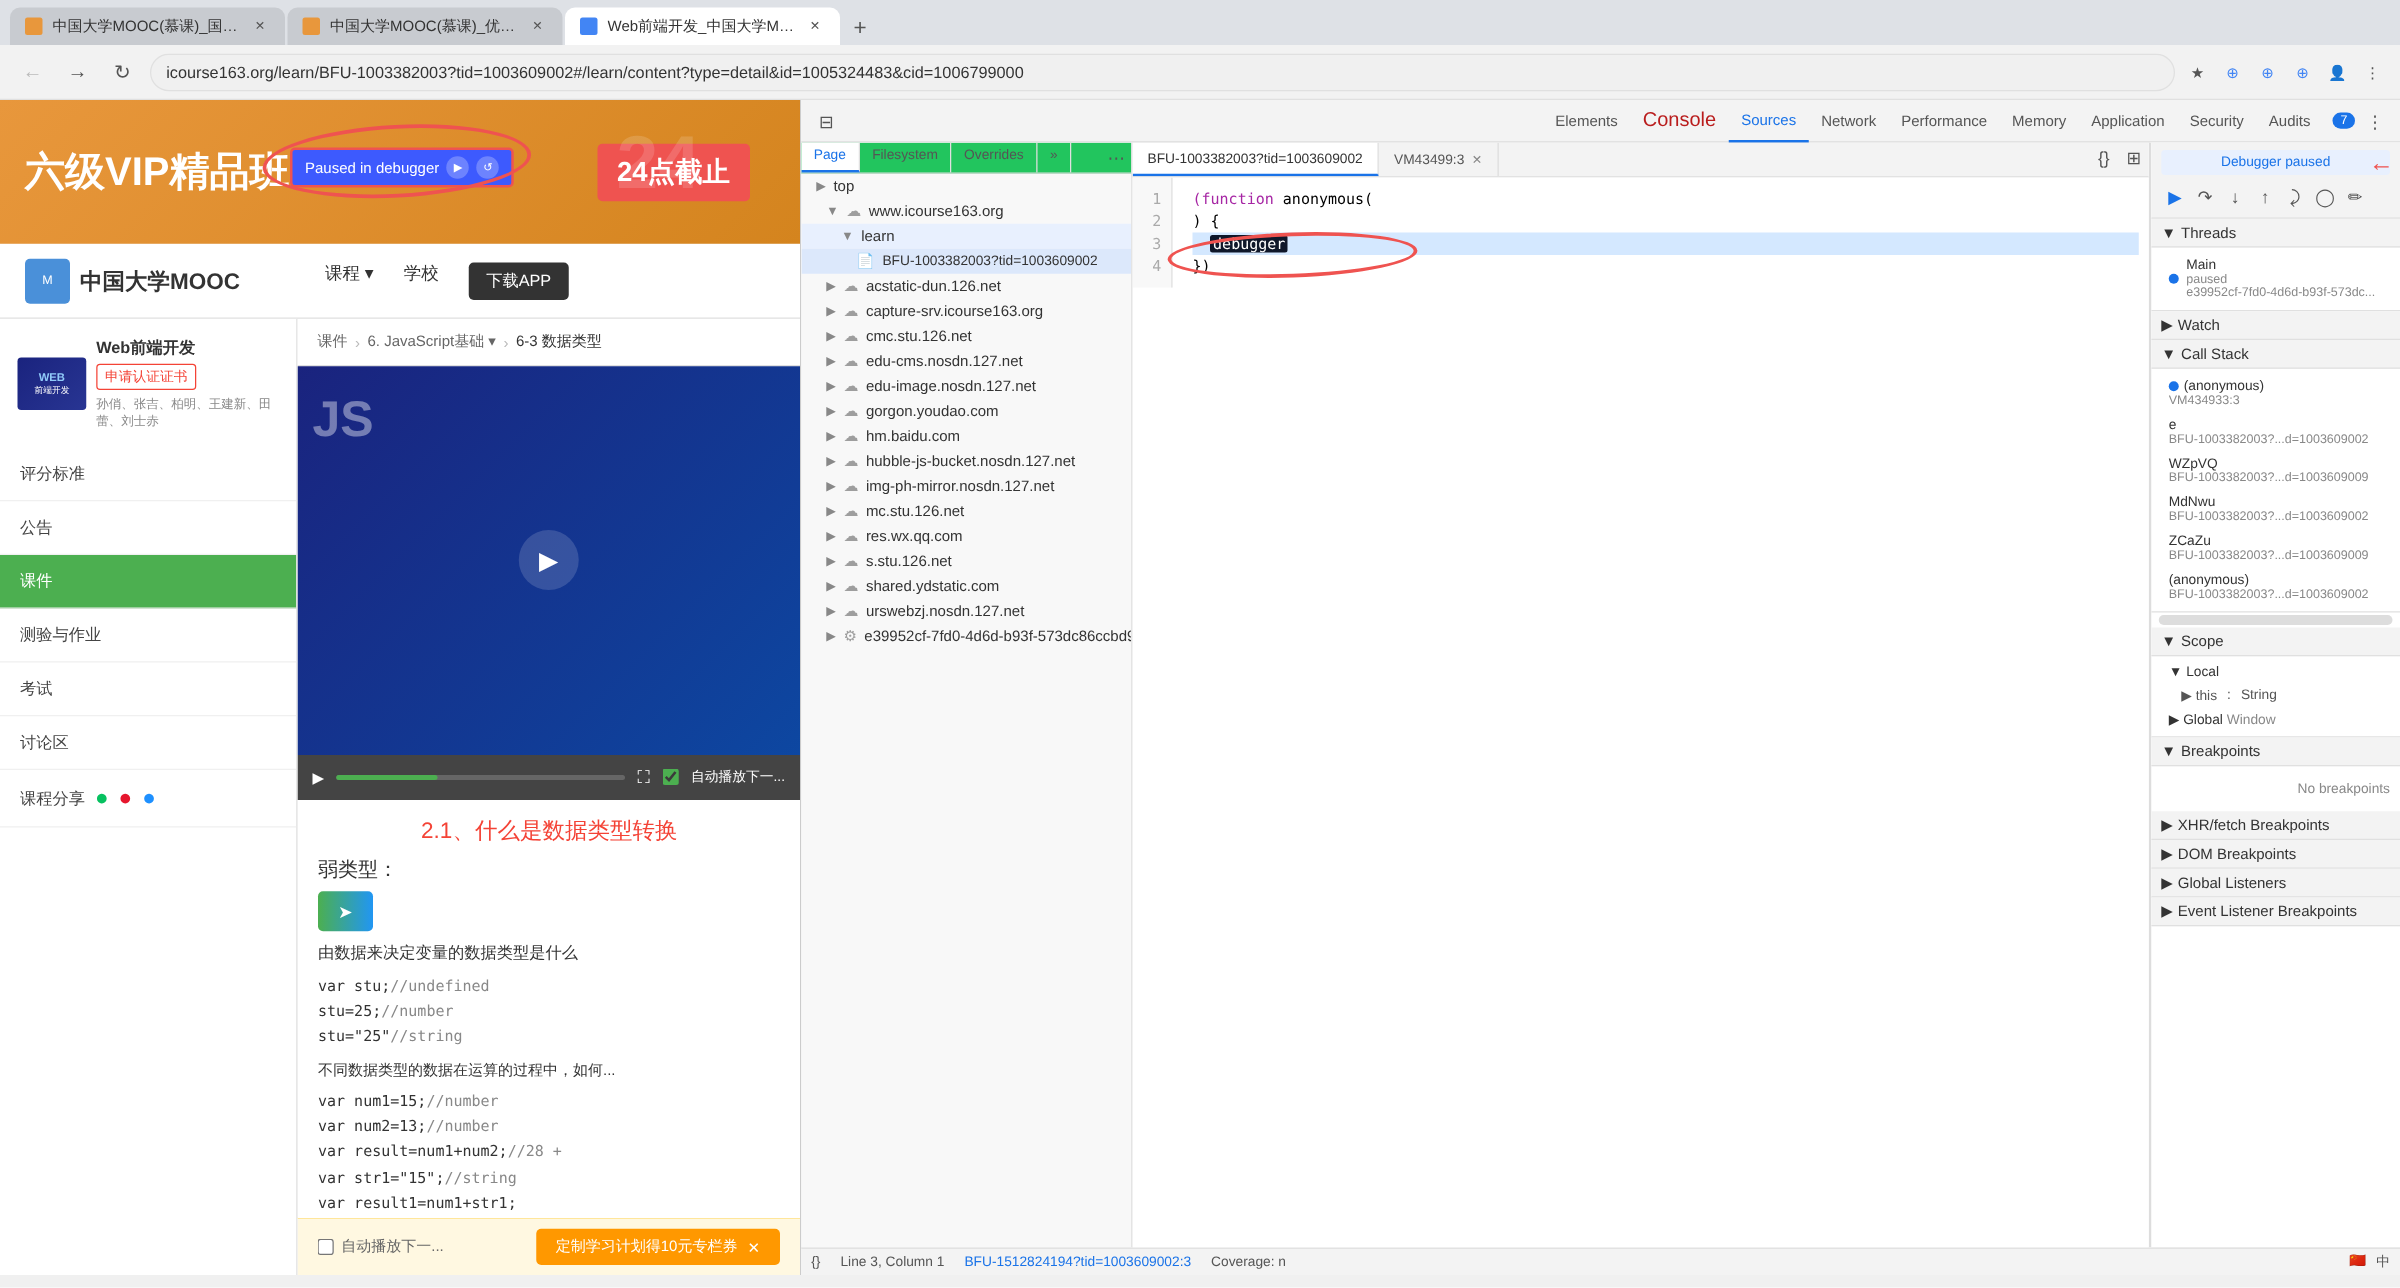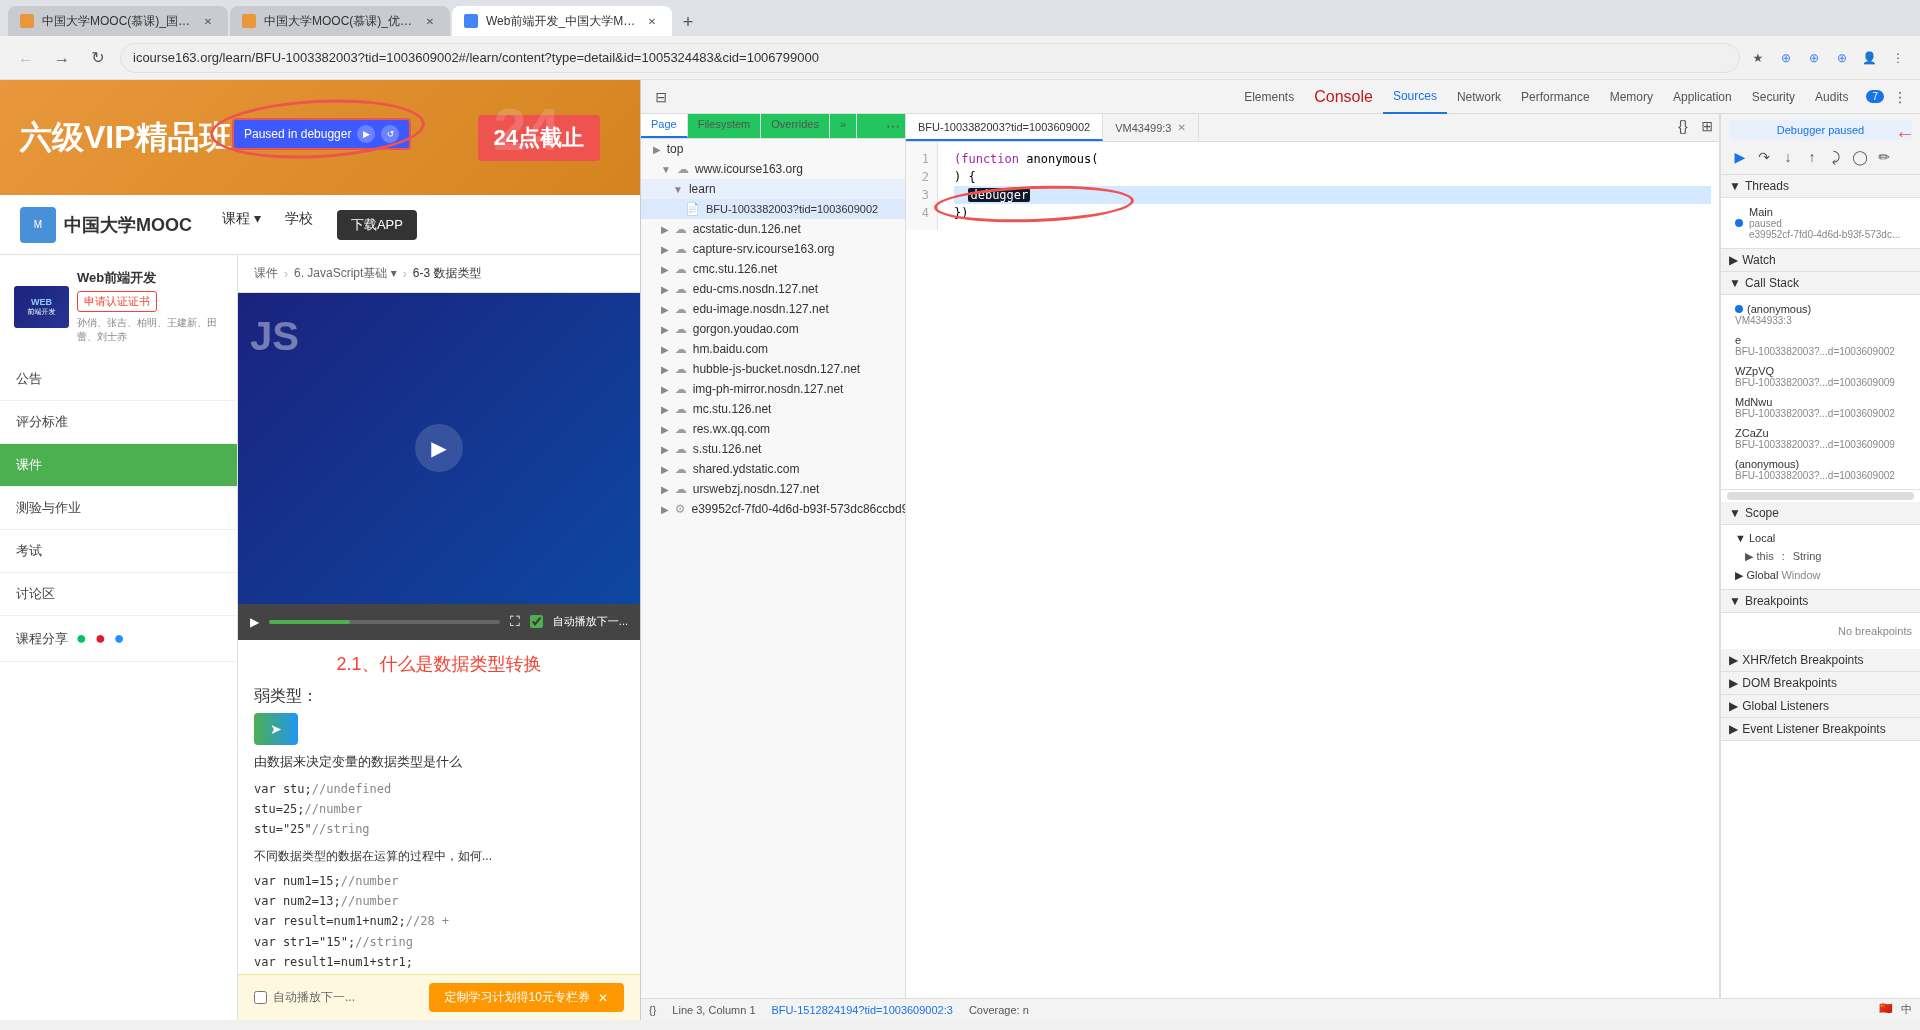--- a/index.html
+++ b/index.html
@@ -23,21 +23,21 @@
     .page-content { width: 640px; display: flex; flex-direction: column; overflow: hidden; background: #f5f5f5; }
 
     
     .banner { background: linear-gradient(135deg, #e8973c 0%, #d4841e 100%); height: 115px; display: flex; align-items: center; padding: 0 20px; position: relative; overflow: hidden; }
 
     
     .mooc-nav { background: white; height: 60px; display: flex; align-items: center; padding: 0 20px; gap: 30px; border-bottom: 1px solid #e0e0e0; }
     .mooc-logo { display: flex; align-items: center; gap: 8px; }
     .mooc-logo-icon { width: 36px; height: 36px; background: #4a90d9; border-radius: 4px; }
     .mooc-logo-text { font-size: 18px; font-weight: bold; color: #333; }
-    .mooc-nav-items { display: flex; gap: 24px; }
+    .mooc-nav-items { display: flex; gap: 24px; margin-left: 38px; }
     .download-btn { background: #333; color: white; padding: 6px 14px; border-radius: 4px; font-size: 13px; cursor: pointer; }
 
     
     .course-detail { display: flex; flex: 1; overflow: hidden; }
     .sidebar { width: 238px; background: white; border-right: 1px solid #e0e0e0; overflow-y: auto; }
     .sidebar-header { padding: 14px; display: flex; align-items: center; gap: 8px; }
     .course-thumb { width: 60px; height: 45px; background: linear-gradient(135deg, #1a237e, #283593); display: flex; align-items: center; justify-content: center; color: white; font-size: 10px; border-radius: 3px; flex-shrink: 0; }
     .sidebar-menu { list-style: none; }
     .sidebar-item { padding: 12px 16px; font-size: 13px; color: #444; cursor: pointer; border-bottom: 1px solid #f0f0f0; display: flex; align-items: center; gap: 8px; }
     .sidebar-item.active { background: #4caf50; color: white; }
@@ -185,22 +185,22 @@
             <div style="color:#90caf9;font-size:9px;font-weight:bold;">WEB</div>
             <div style="color:white;font-size:7px;">前端开发</div>
           </div>
           <div>
             <div style="font-size:13px;font-weight:bold;color:#333;">Web前端开发</div>
             <div style="font-size:11px;color:#f44336;border:1px solid #f44336;padding:2px 6px;border-radius:3px;margin-top:4px;cursor:pointer;display:inline-block;">申请认证证书</div>
             <div style="font-size:10px;color:#888;margin-top:4px;">孙俏、张吉、柏明、王建新、田蕾、刘士赤</div>
           </div>
         </div>
         <ul class="sidebar-menu">
+          <li class="sidebar-item">评分标准</li>
           <li class="sidebar-item">公告</li>
-          <li class="sidebar-item">评分标准</li>
           <li class="sidebar-item active">课件</li>
           <li class="sidebar-item">测验与作业</li>
           <li class="sidebar-item">考试</li>
           <li class="sidebar-item">讨论区</li>
           <li class="sidebar-item" style="display:flex;align-items:center;gap:8px;">
             <span>课程分享</span>
             <span style="color:#07c160;font-size:18px;">●</span>
             <span style="color:#e6162d;font-size:18px;">●</span>
             <span style="color:#1e90ff;font-size:18px;">●</span>
           </li>

